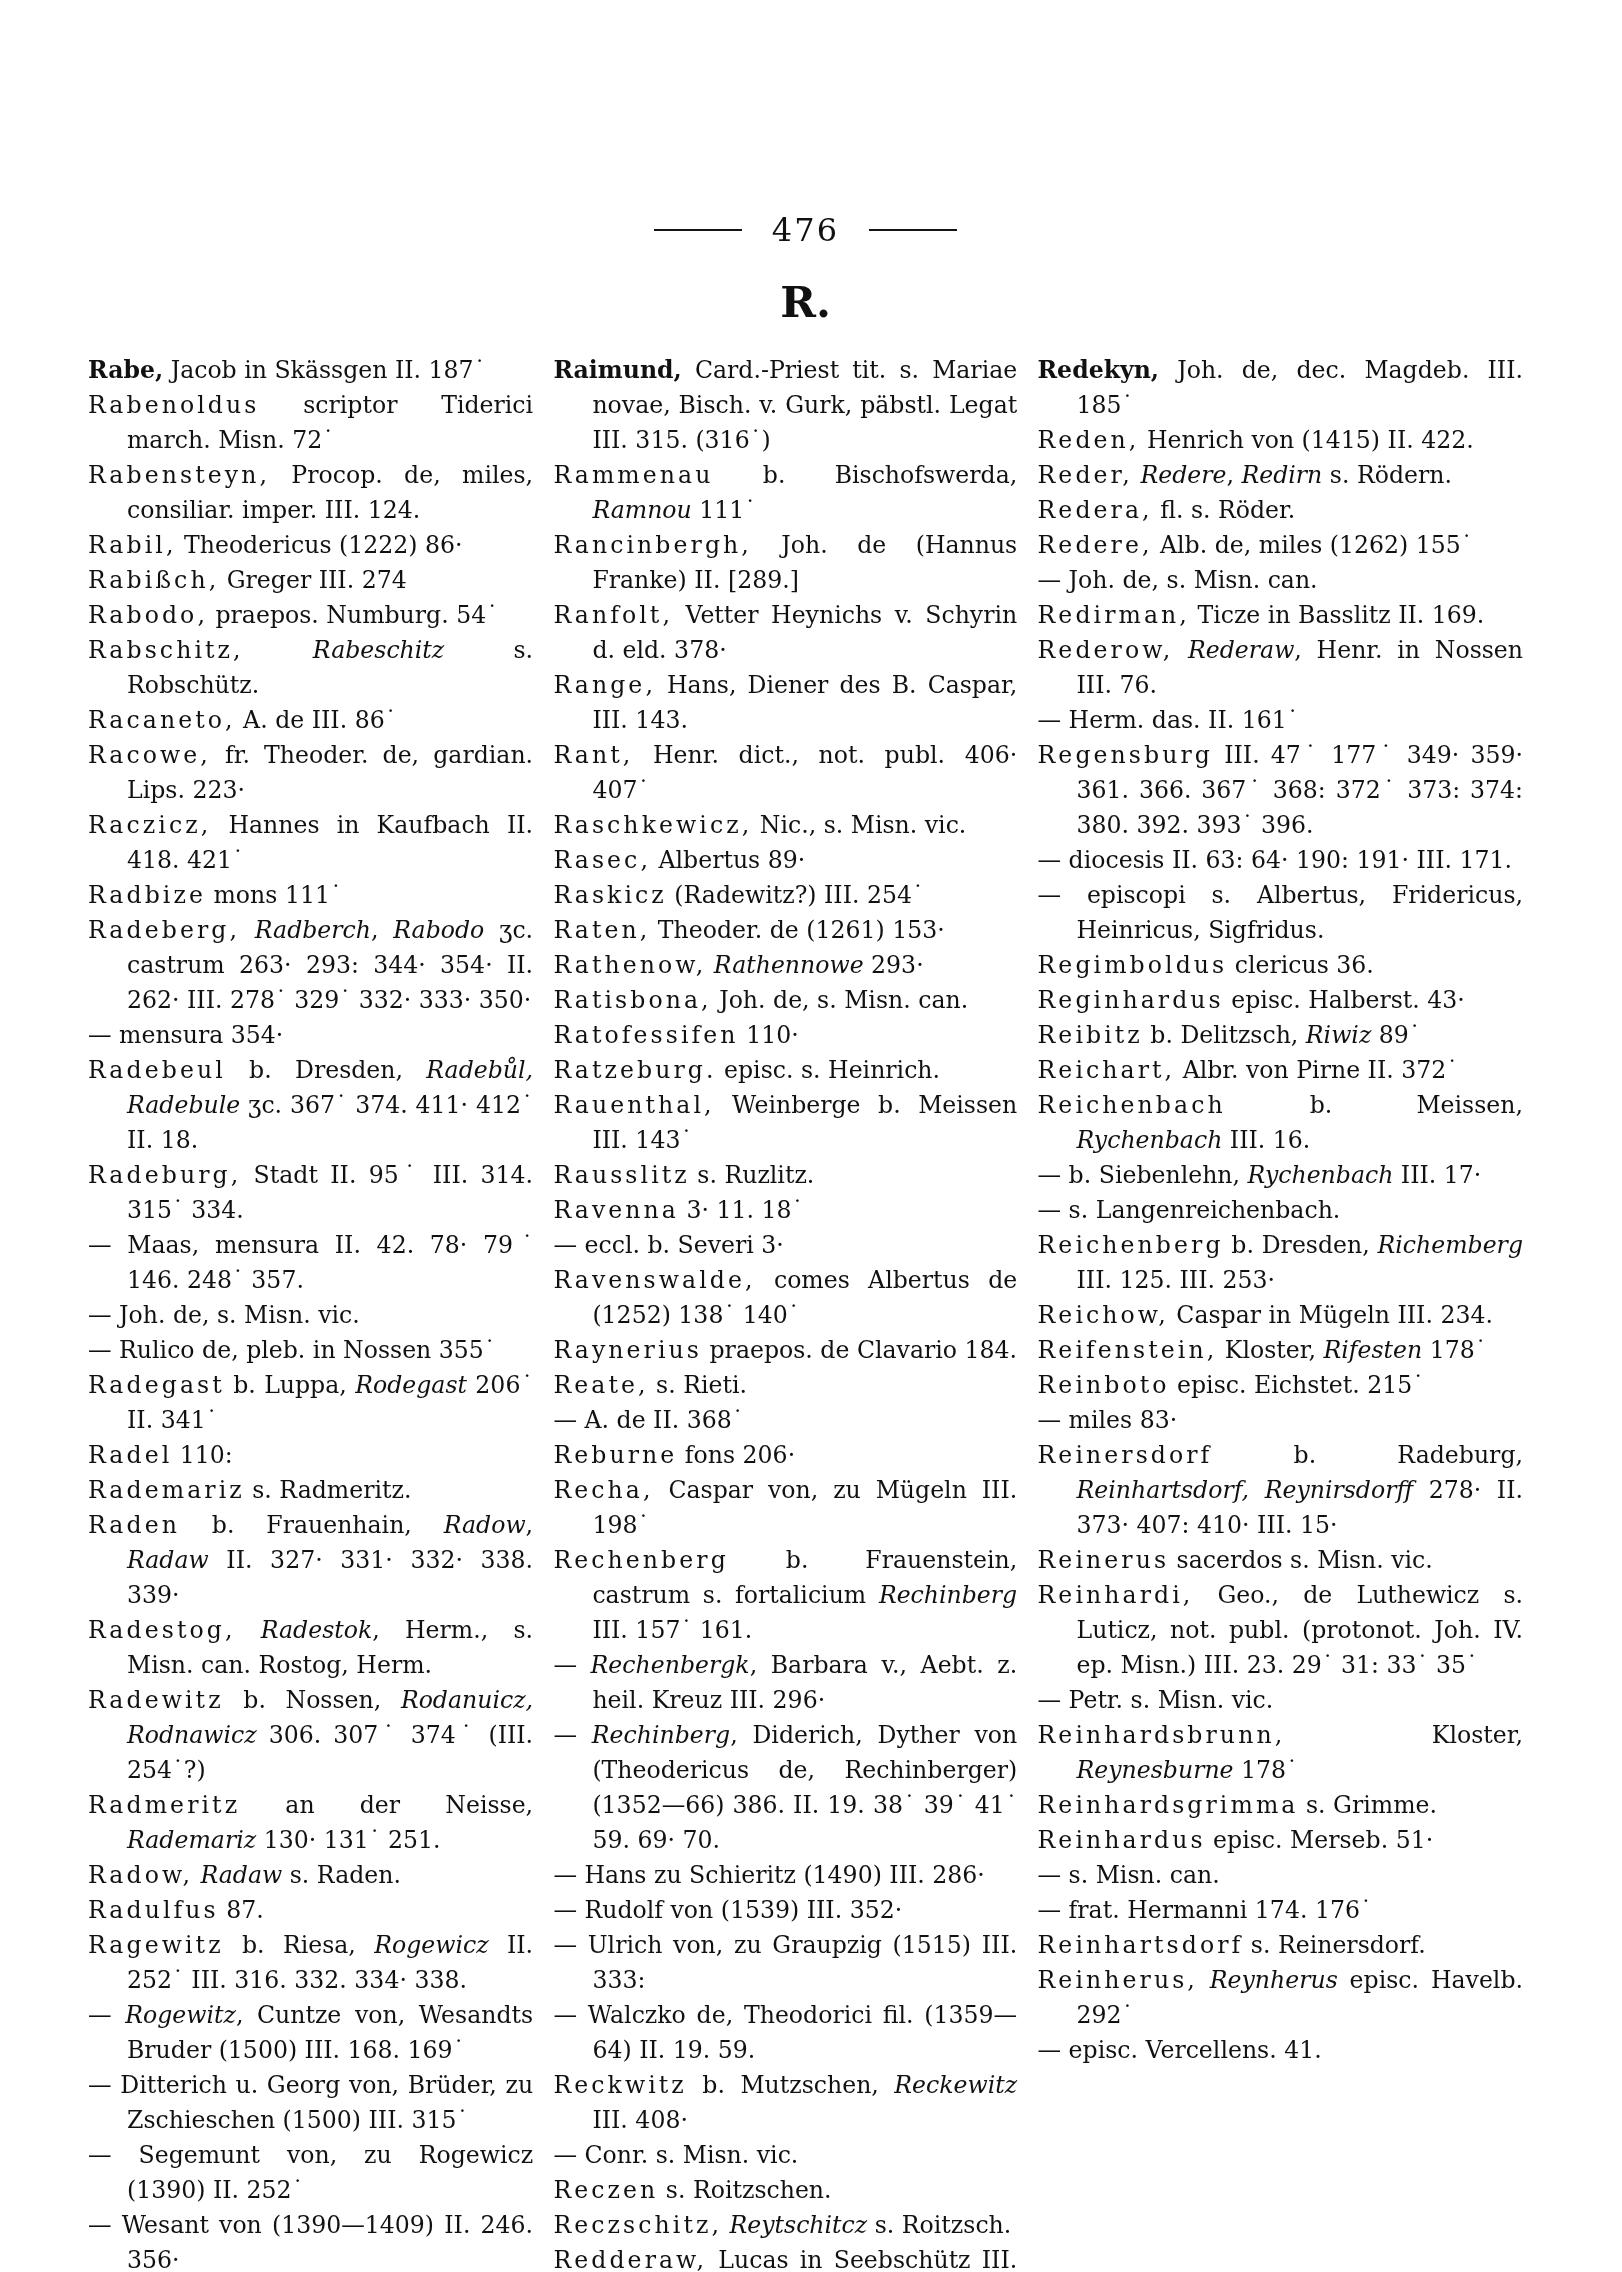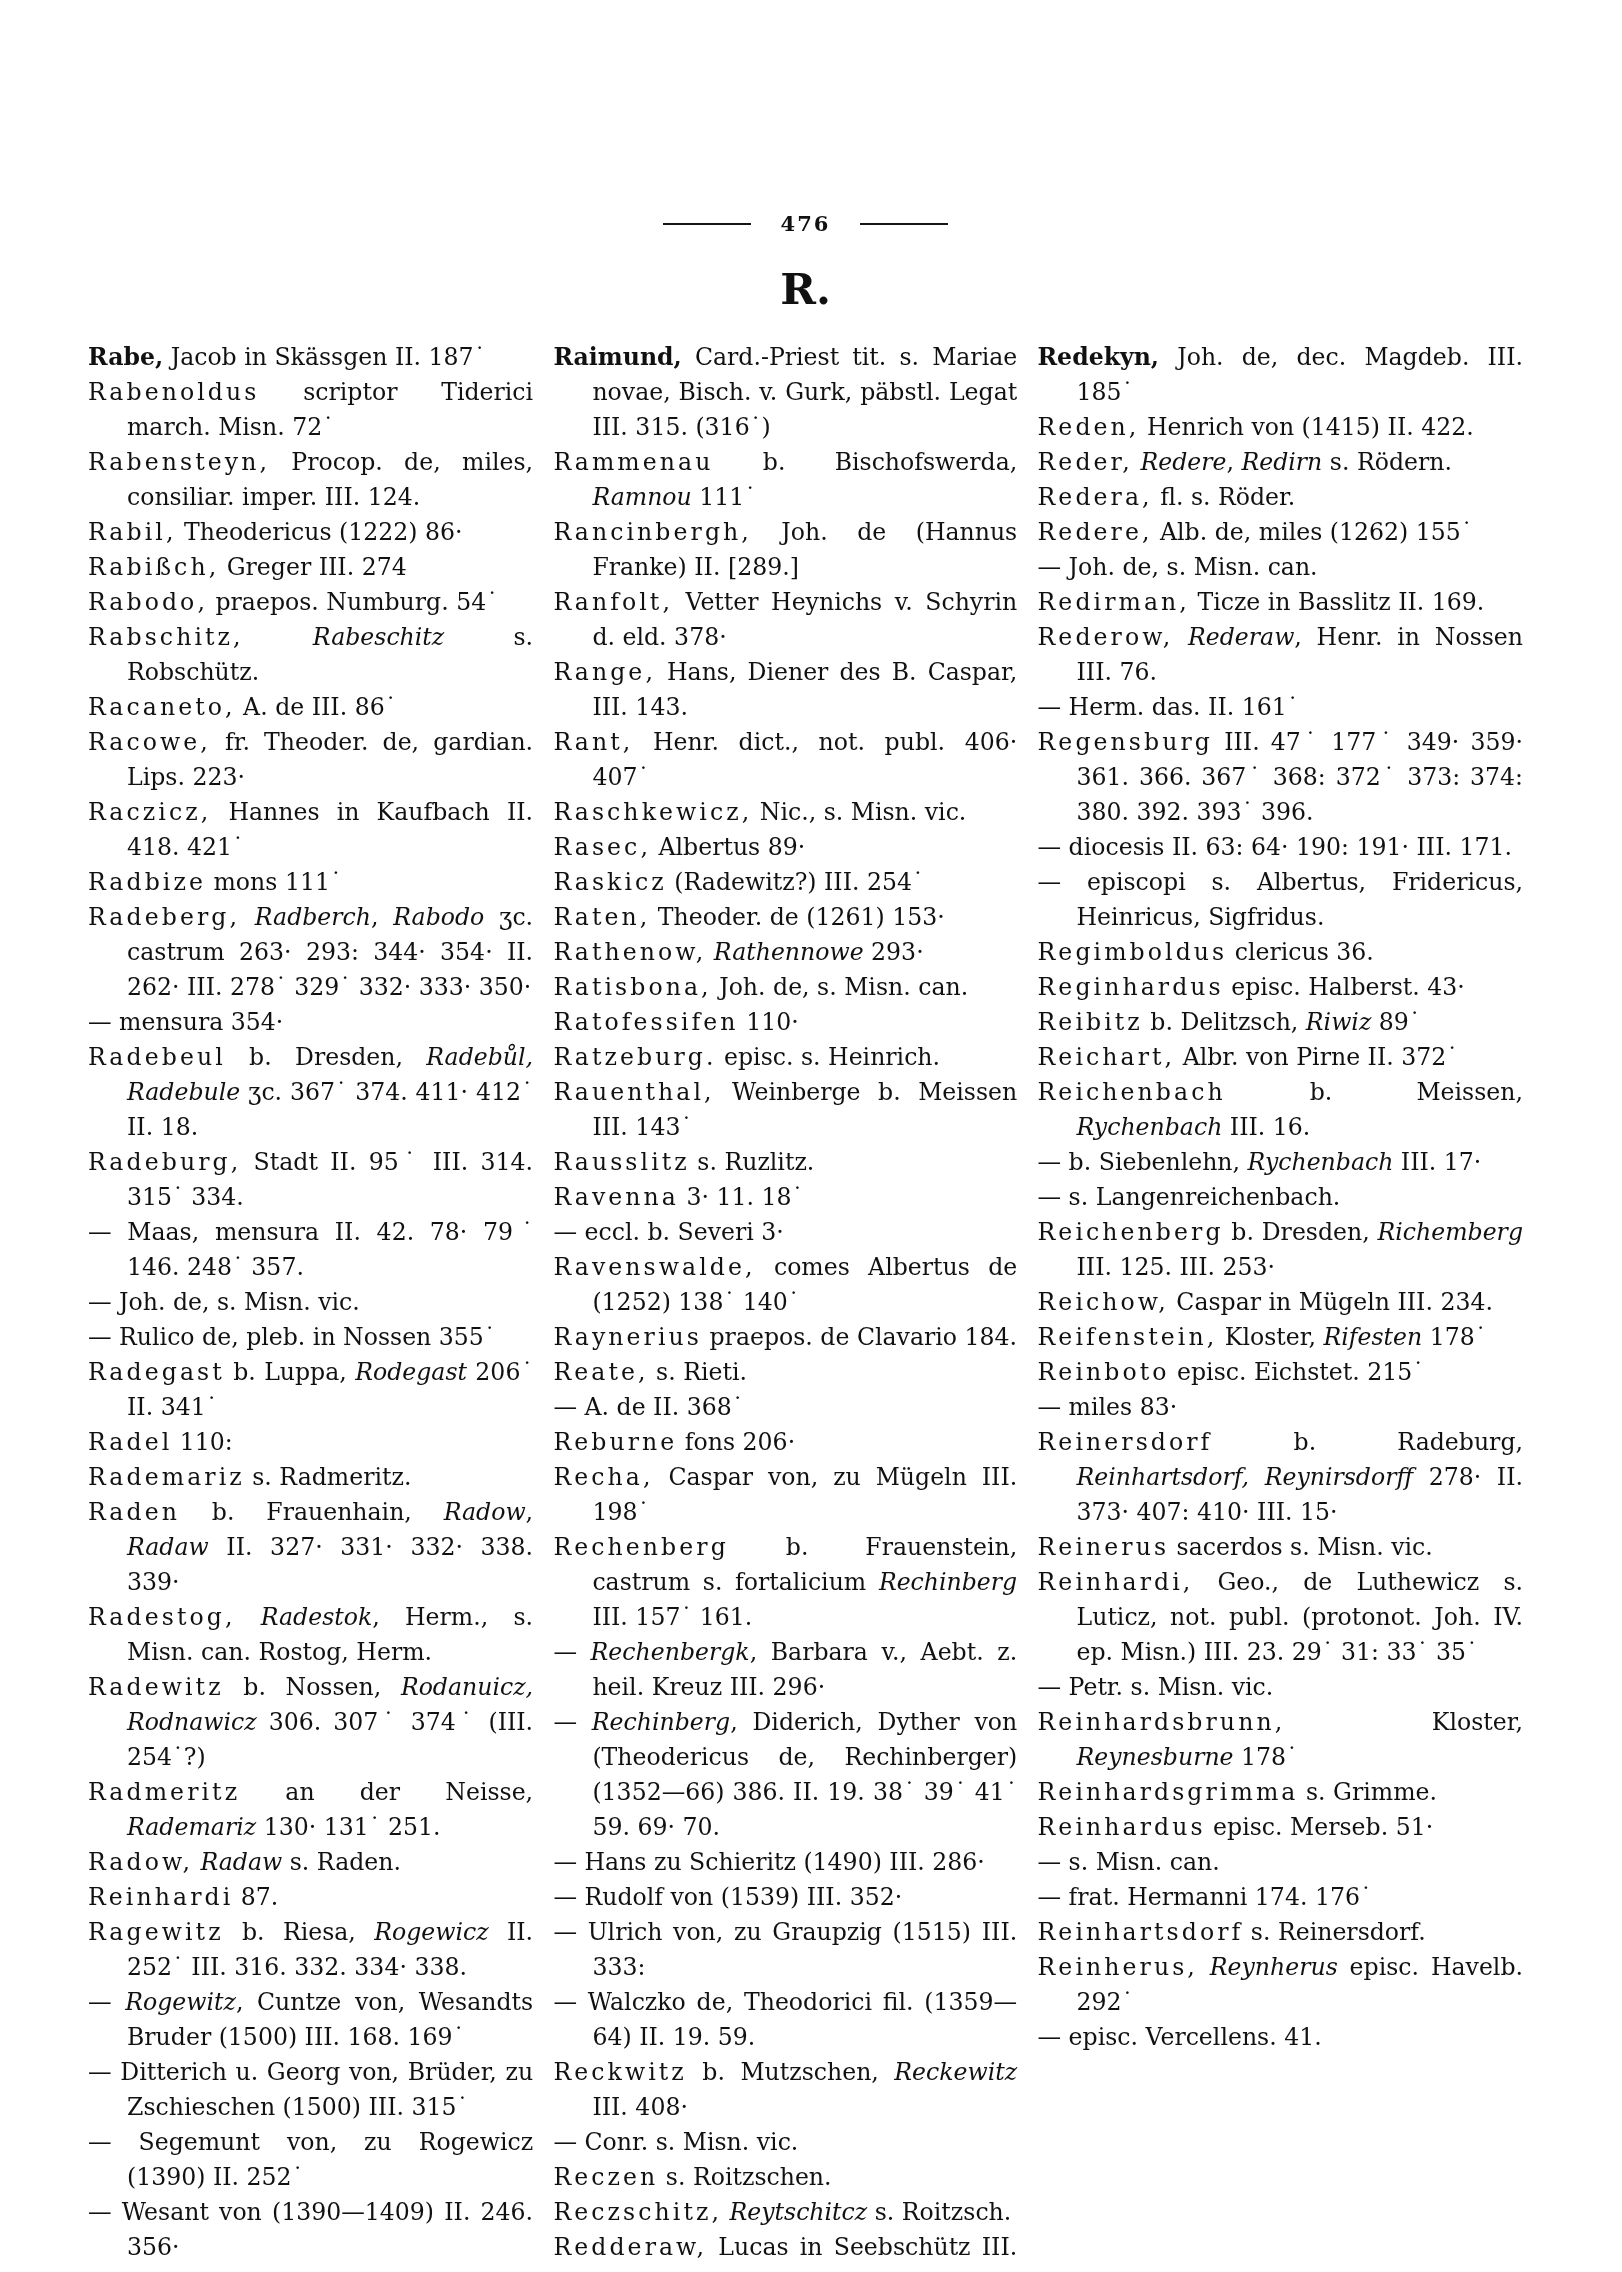--- a/index.html
+++ b/index.html
@@ -27,22 +27,22 @@
   }
   .header-rule {
     display: inline-block;
     width: 88px;
     border-top: 2.7px solid #151515;
     vertical-align: middle;
     margin: 0 29.4px;
   }
   .page-number {
     display: inline-block;
-    font-size: 21px;
-    font-weight: bold;
+    font-size: 32px;
+    font-weight: normal;
     letter-spacing: 2.1px;
     vertical-align: middle;
   }
   .section-letter {
     text-align: center;
     font-size: 43px;
     font-weight: bold;
     margin-top: 28px;
     margin-bottom: 26px;
   }
@@ -102,21 +102,21 @@
         <p class="entry"><span class="seg-n">— Joh. de, s. Misn. vic.</span></p>
         <p class="entry"><span class="seg-n">— Rulico de, pleb. in Nossen 355˙</span></p>
         <p class="entry"><span class="seg-g">Radegast</span><span class="seg-n"> b. Luppa, </span><span class="seg-i">Rodegast</span><span class="seg-n"> 206˙ II. 341˙</span></p>
         <p class="entry"><span class="seg-g">Radel</span><span class="seg-n"> 110:</span></p>
         <p class="entry"><span class="seg-g">Rademariz</span><span class="seg-n"> s. Radmeritz.</span></p>
         <p class="entry"><span class="seg-g">Raden</span><span class="seg-n"> b. Frauenhain, </span><span class="seg-i">Radow</span><span class="seg-n">, </span><span class="seg-i">Radaw</span><span class="seg-n"> II. 327· 331· 332· 338. 339·</span></p>
         <p class="entry"><span class="seg-g">Radestog,</span><span class="seg-n"> </span><span class="seg-i">Radestok</span><span class="seg-n">, Herm., s. Misn. can. Rostog, Herm.</span></p>
         <p class="entry"><span class="seg-g">Radewitz</span><span class="seg-n"> b. Nossen, </span><span class="seg-i">Rodanuicz, Rodnawicz</span><span class="seg-n"> 306. 307˙ 374˙ (III. 254˙?)</span></p>
         <p class="entry"><span class="seg-g">Radmeritz</span><span class="seg-n"> an der Neisse, </span><span class="seg-i">Rademariz</span><span class="seg-n"> 130· 131˙ 251.</span></p>
         <p class="entry"><span class="seg-g">Radow,</span><span class="seg-n"> </span><span class="seg-i">Radaw</span><span class="seg-n"> s. Raden.</span></p>
-        <p class="entry"><span class="seg-g">Reinhardi</span><span class="seg-n"> 87.</span></p>
+        <p class="entry"><span class="seg-g">Radulfus</span><span class="seg-n"> 87.</span></p>
         <p class="entry"><span class="seg-g">Ragewitz</span><span class="seg-n"> b. Riesa, </span><span class="seg-i">Rogewicz</span><span class="seg-n"> II. 252˙ III. 316. 332. 334· 338.</span></p>
         <p class="entry"><span class="seg-n">— </span><span class="seg-i">Rogewitz</span><span class="seg-n">, Cuntze von, Wesandts Bruder (1500) III. 168. 169˙</span></p>
         <p class="entry"><span class="seg-n">— Ditterich u. Georg von, Brüder, zu Zschieschen (1500) III. 315˙</span></p>
         <p class="entry"><span class="seg-n">— Segemunt von, zu Rogewicz (1390) II. 252˙</span></p>
         <p class="entry"><span class="seg-n">— Wesant von (1390—1409) II. 246. 356·</span></p>
       </div>
     <div class="col col-2">
         <p class="entry"><span class="seg-b">Raimund,</span><span class="seg-n"> Card.-Priest tit. s. Mariae novae, Bisch. v. Gurk, päbstl. Legat III. 315. (316˙)</span></p>
         <p class="entry"><span class="seg-g">Rammenau</span><span class="seg-n"> b. Bischofswerda, </span><span class="seg-i">Ramnou</span><span class="seg-n"> 111˙</span></p>
         <p class="entry"><span class="seg-g">Rancinbergh,</span><span class="seg-n"> Joh. de (Hannus Franke) II. [289.]</span></p>

